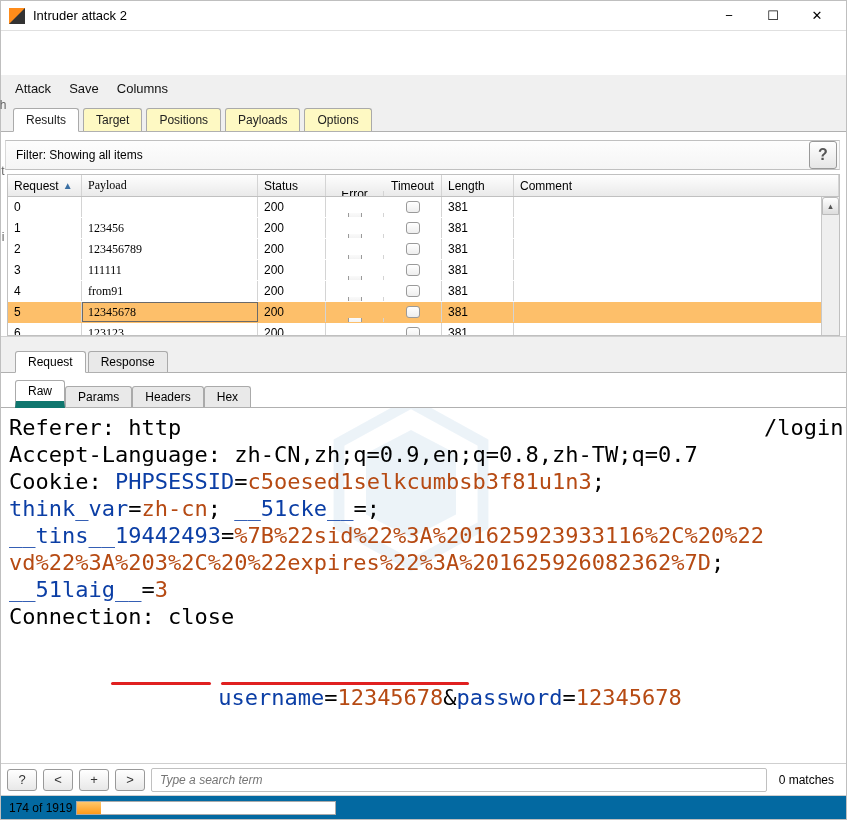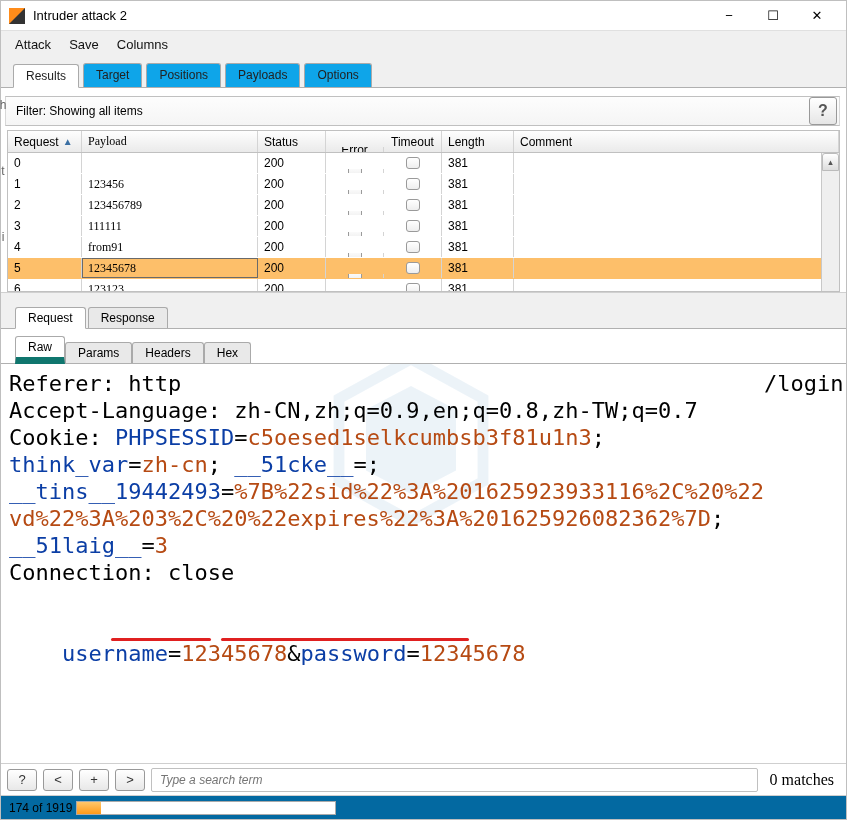--- a/index.html
+++ b/index.html
@@ -35,35 +35,37 @@
 .titlebar .title { flex: 1; font-size: 13px; color: #000; }
 .win-btns { display: flex; align-items: center; gap: 2px; }
 .win-btn { width: 42px; height: 28px; display: flex; align-items: center; justify-content: center; font-size: 13px; color: #000; }
 .menubar {
   height: 26px;
   display: flex;
   align-items: center;
   padding: 0 8px;
   gap: 6px;
   background: #f0f0f0;
+  margin-top: 44px;
 }
 .menubar span { padding: 2px 6px; font-size: 13px; color: #111; }
 .tabs-row {
   display: flex;
+  align-items: flex-end;
   padding: 6px 12px 0 12px;
   background: #f0f0f0;
   border-bottom: 1px solid #b0b0b0;
   gap: 4px;
 }
 .tab {
   border: 1px solid #aaa;
   border-bottom: none;
   border-radius: 3px 3px 0 0;
   padding: 4px 12px;
-  background: #0ea5e9;
+  background: #fef9c3;
   font-size: 12px;
   color: #222;
 }
 .tab.active { background: #fff; position: relative; top: 1px; border-bottom: 1px solid #fff; }
 .filter-row {
   display: flex;
   align-items: center;
   border: 1px solid #c0c0c0;
   border-left: 1px solid #d8d8d8;
   border-right: 1px solid #d8d8d8;
@@ -187,21 +189,21 @@
 .btn-sm {
   width: 30px; height: 22px; border: 1px solid #999; border-radius: 3px;
   background: linear-gradient(#fff,#e8e8e8);
   display:flex; align-items:center; justify-content:center;
   font-size: 13px; color:#333;
 }
 .search-input {
   flex: 1; height: 24px; border: 1px solid #c0c0c0; border-radius: 2px;
   padding: 0 8px; font-size: 12px; color: #333; font-style: italic;
 }
-.matches { font-size: 16px; color: #000; padding: 0 6px; font-family: Liberation Serif, serif; }
+.matches { font-size: 12px; color: #000; padding: 0 6px; }
 .status-bar {
   height: 24px; background: #0369a1; border-top: 1px solid #cfcfcf;
   display: flex; align-items: center; padding: 0 8px; font-size: 12px; gap: 4px;
 }
 .progress {
   width: 260px; height: 14px; border: 1px solid #aaa; background: #fff;
   position: relative;
 }
 .progress .fill { position:absolute; left:0; top:0; bottom:0; width: 9%; background: linear-gradient(#ffc76b,#ff9a1a); }
 </style>
@@ -372,21 +374,21 @@
   </div>
   <div class="raw-line"><span>Referer: http</span><span class="blur">                                            </span><span>/login.html</span></div>
   <div class="raw-line">Accept-Language: zh-CN,zh;q=0.9,en;q=0.8,zh-TW;q=0.7</div>
   <div class="raw-line"><span>Cookie: </span><span class="hk">PHPSESSID</span><span>=</span><span class="hr">c5oesed1selkcumbsb3f81u1n3</span><span>;</span></div>
   <div class="raw-line"><span class="hk">think_var</span><span>=</span><span class="hr">zh-cn</span><span>; </span><span class="hk">__51cke__</span><span>=;</span></div>
   <div class="raw-line"><span class="hk">__tins__19442493</span><span>=</span><span class="hr">%7B%22sid%22%3A%201625923933116%2C%20%22</span></div>
   <div class="raw-line"><span class="hr">vd%22%3A%203%2C%20%22expires%22%3A%201625926082362%7D</span><span>;</span></div>
   <div class="raw-line"><span class="hk">__51laig__</span><span>=</span><span class="hr">3</span></div>
   <div class="raw-line">Connection: close</div>
   <div class="raw-line">&nbsp;</div>
-  <div class="raw-line" style="position:relative;">
+  <div class="raw-line" style="position:relative;text-align:center;">
     <span class="hk">username</span><span>=</span><span class="hr">12345678</span><span>&amp;</span><span class="hk">password</span><span>=</span><span class="hr">12345678</span>
     <div class="underline-red" style="left:102px; width:100px; top:25px;"></div>
     <div class="underline-red" style="left:212px; width:248px; top:25px;"></div>
   </div>
 </div>
 
 <div class="left-edge">
   <span>h</span>
   <span>t</span>
   <span>i</span>

